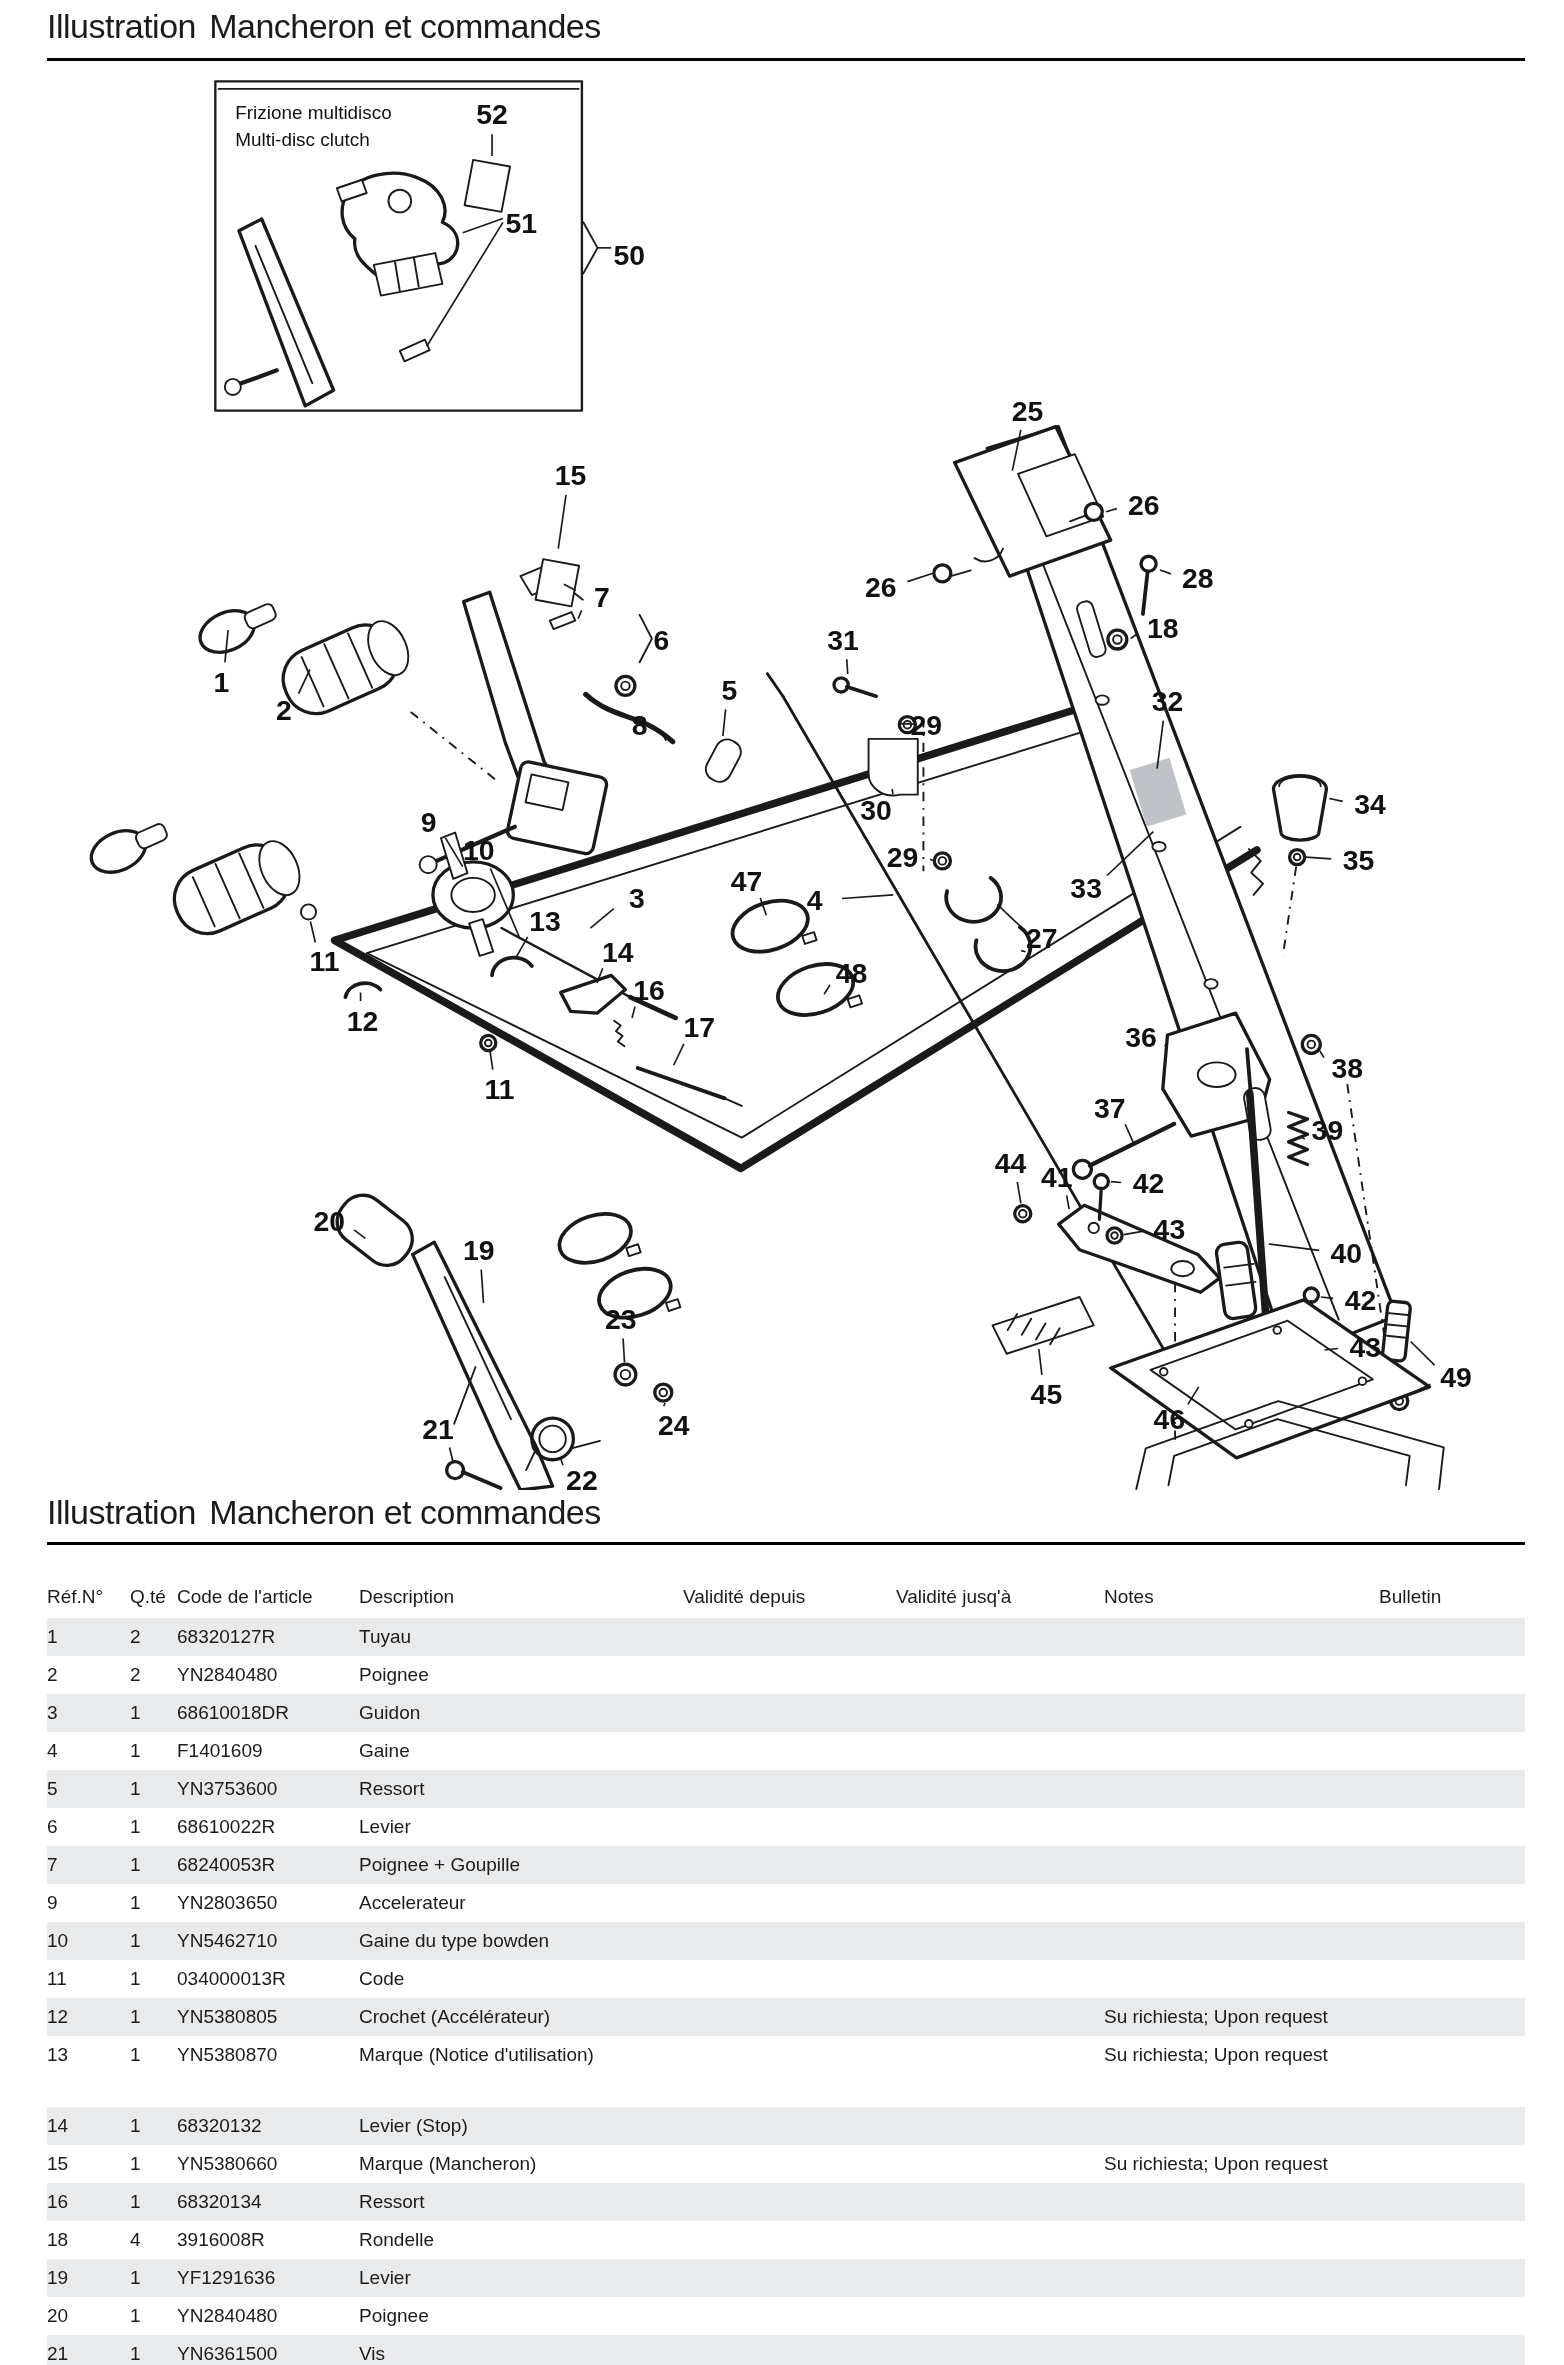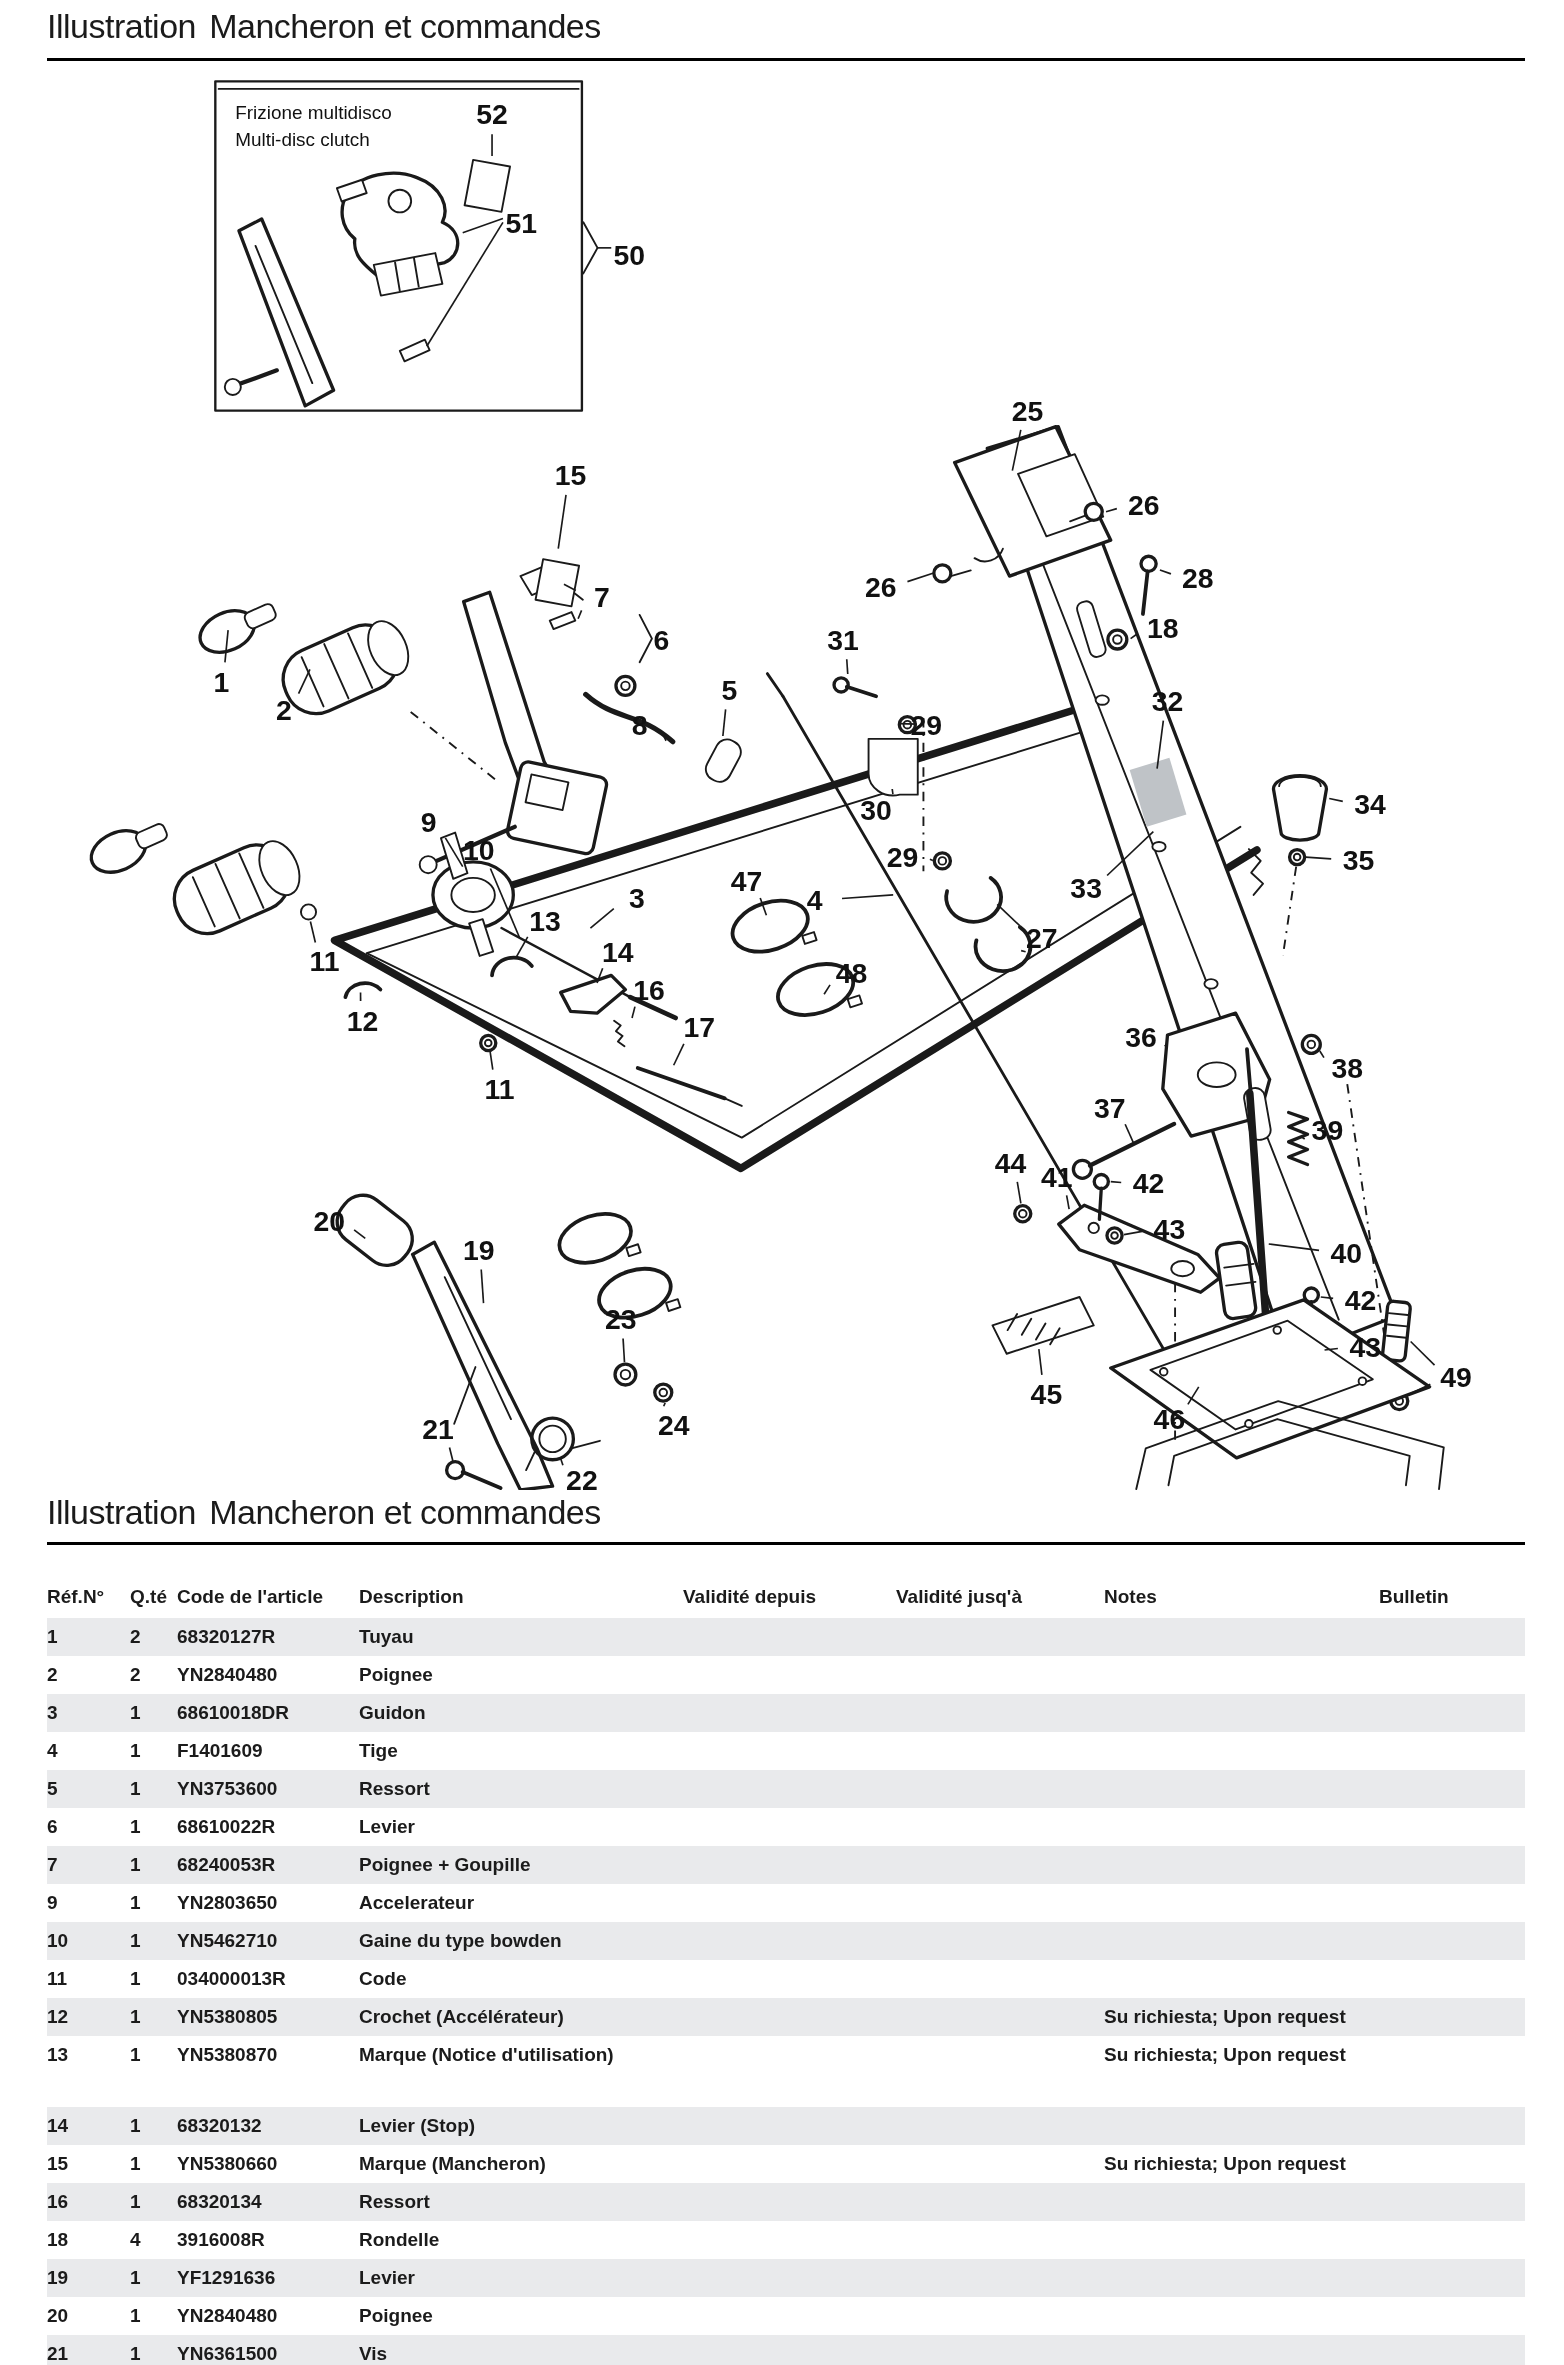--- a/index.html
+++ b/index.html
@@ -18,21 +18,21 @@
   .dash{fill:none;stroke:#1a1a1a;stroke-width:4;stroke-dasharray:20 14 4 14;}
   .callout{font-size:60px;font-weight:bold;fill:#111;}
   .leader{stroke:#1a1a1a;stroke-width:3.5;}
   .inset-label{font-size:40px;fill:#111;}
   
   .tsection{position:absolute;left:47px;width:1478px;}
   .tsection h2{margin:0;font-size:34px;font-weight:500;letter-spacing:-0.5px;}
   .tsection h2 .t2{margin-left:13.2px;}
   .tsection .hr{margin-top:10.4px;border-top:3.3px solid #000;}
   .thead,.trow{display:grid;grid-template-columns:83px 47px 182px 324px 213px 208px 275px auto;
-               align-items:center;font-size:19px;font-weight:bold;}
+               align-items:center;font-size:19px;}
   .thead{margin-top:38px;height:26.5px;}
   .rows{margin-top:8.5px;}
   .trow{height:38px;}
   .trow.shade{background:#e9eaec;}
   .row-gap{height:33px;}
   .thead div,.trow div{white-space:nowrap;overflow:visible;}
 </style>
 </head>
 <body>
 
@@ -410,21 +410,21 @@
           <div>Guidon</div>
           <div></div>
           <div></div>
           <div></div>
           <div></div>
         </div>
         <div class="trow">
           <div>4</div>
           <div>1</div>
           <div>F1401609</div>
-          <div>Tige</div>
+          <div>Gaine</div>
           <div></div>
           <div></div>
           <div></div>
           <div></div>
         </div>
         <div class="trow shade">
           <div>5</div>
           <div>1</div>
           <div>YN3753600</div>
           <div>Ressort</div>

